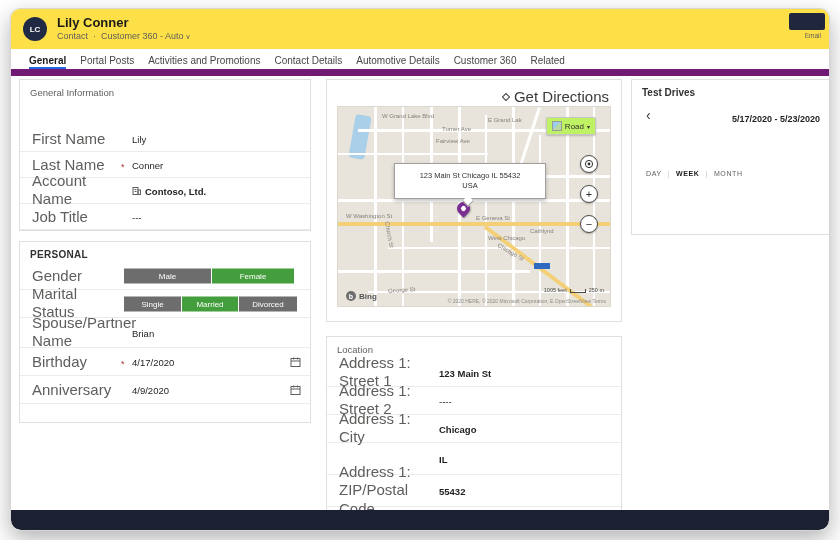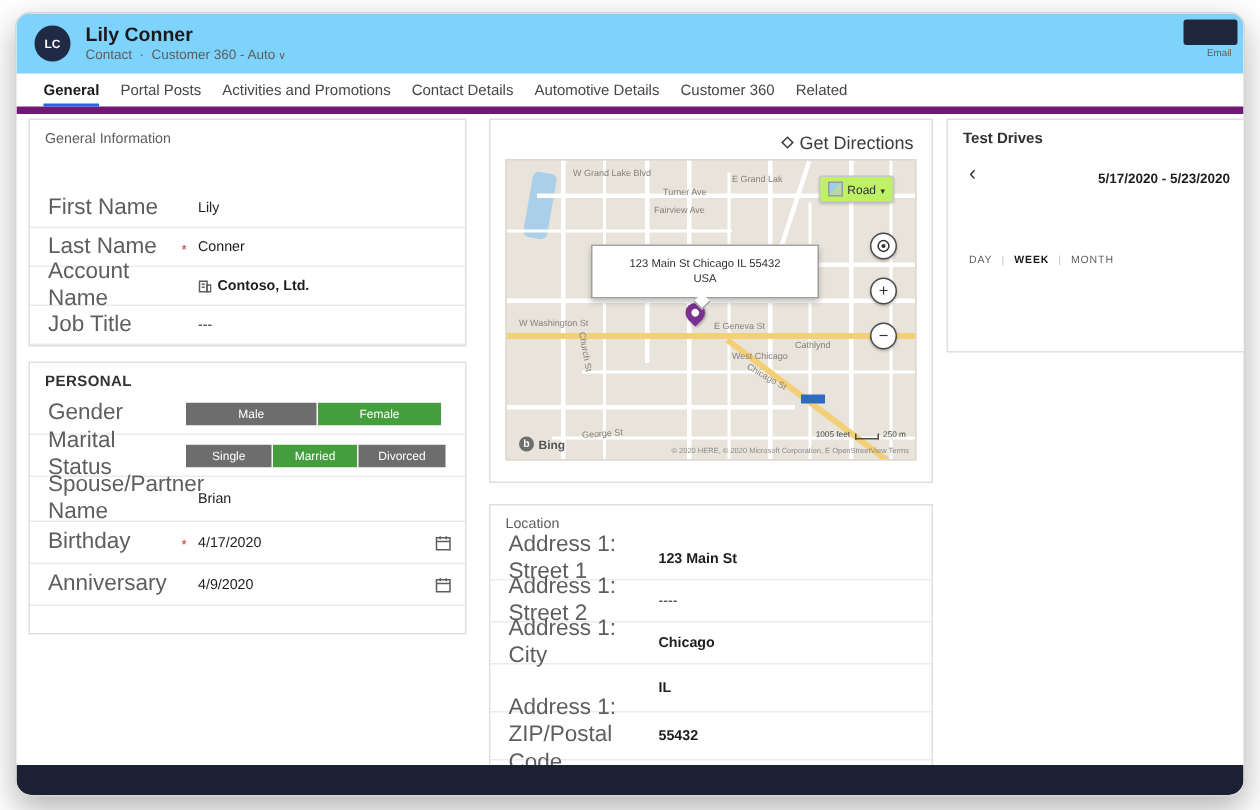--- a/index.html
+++ b/index.html
@@ -3,32 +3,32 @@
 <meta charset="utf-8">
 <style>
   *{box-sizing:border-box;margin:0;padding:0}
   html,body{width:840px;height:540px;overflow:hidden}
   body{background:#fff;font-family:"Liberation Sans",sans-serif;position:relative;color:#201f1e}
 
   .window{position:absolute;left:10px;top:8px;width:820px;height:523px;background:#fff;
     border:1px solid #d8d6d4;border-radius:10px;box-shadow:0 8px 22px rgba(0,0,0,.30);overflow:hidden}
 
   
-  .hdr{position:absolute;left:0;top:0;right:0;height:40px;background:#7dd3fc}
+  .hdr{position:absolute;left:0;top:0;right:0;height:40px;background:#fde047}
   .avatar{position:absolute;left:12px;top:8px;width:24px;height:24px;border-radius:50%;background:#202a44;
     color:#fff;font-size:8px;font-weight:700;display:flex;align-items:center;justify-content:center}
   .cname{position:absolute;left:46px;top:6px;font-size:13px;font-weight:700;color:#1b1a19}
   .csub{position:absolute;left:46px;top:22px;font-size:9px;color:#605e5c;display:flex;align-items:center;gap:5px}
   .dot::before{content:"·";color:#605e5c}
   .caret::after{content:"∨";font-size:7px;color:#605e5c;margin-left:2px}
   .emailbtn{position:absolute;right:4px;top:4px;width:36px;height:17px;background:#20263c;border-radius:2px}
   .emaillbl{position:absolute;right:8px;top:23px;font-size:6.5px;color:#605e5c}
 
   
-  .tabs{position:absolute;left:0;top:40px;right:0;height:27px;border-bottom:5px solid #701a75;
+  .tabs{position:absolute;left:0;top:40px;right:0;height:27px;border-bottom:7px solid #701a75;
     display:flex;gap:14px;padding:6px 0 0 18px}
   .tab{font-size:10px;color:#484644;padding-bottom:4px;white-space:nowrap}
   .tab.active{color:#1b1a19;font-weight:700;border-bottom:2px solid #2266e3}
 
   
   .card{position:absolute;background:#fff;border:1px solid #e1dfdd}
   .ctitle{position:absolute;left:10px;top:7px;font-size:9.5px;color:#605e5c}
   .ctitle.dark{color:#323130;font-weight:600;letter-spacing:.3px;font-size:10px}
 
   .card.gi{left:8px;top:70px;width:292px;height:152px}
@@ -54,21 +54,21 @@
 
   
   .optgroup{position:absolute;left:104px;top:50%;transform:translateY(-50%);display:flex;gap:1px}
   .opt{height:15px;color:#fff;font-size:8px;display:flex;align-items:center;justify-content:center}
   .opt.gray{background:#6d6d6d}
   .opt.green{background:#459e3d}
   .opt.wm{width:87px}.opt.wf{width:82px}
   .opt.ws{width:57px}.opt.wma{width:56px}.opt.wd{width:58px}
 
   
-  .getdir{position:absolute;right:12px;top:8px;font-size:12px;color:#3b3a39;display:flex;align-items:center;gap:5px}
+  .getdir{position:absolute;right:12px;top:8px;font-size:15px;color:#3b3a39;display:flex;align-items:center;gap:5px}
   .dirdiamond{width:6px;height:6px;border:1px solid #3b3a39;transform:rotate(45deg);display:inline-block}
   .mapbox{position:absolute;left:10px;top:26px;width:274px;height:201px;background:#e8e4db;overflow:hidden;border:1px solid #ddd8ce}
   .rd{position:absolute;background:#fff}
   .ry{background:#f3d077}
   .r1{left:36px;top:0;width:3px;height:201px}.r2{left:64px;top:0;width:2px;height:201px}
   .r3{left:92px;top:0;width:3px;height:135px}.r4{left:120px;top:0;width:3px;height:201px}
   .r5{left:147px;top:8px;width:2px;height:193px}.r6{left:174px;top:0;width:3px;height:201px}
   .r7{left:201px;top:28px;width:2px;height:173px}.r8{left:228px;top:0;width:3px;height:201px}
   .r9{left:255px;top:0;width:2px;height:201px}
   .r10{left:20px;top:22px;width:254px;height:3px}.r11{left:0;top:46px;width:150px;height:2px}

